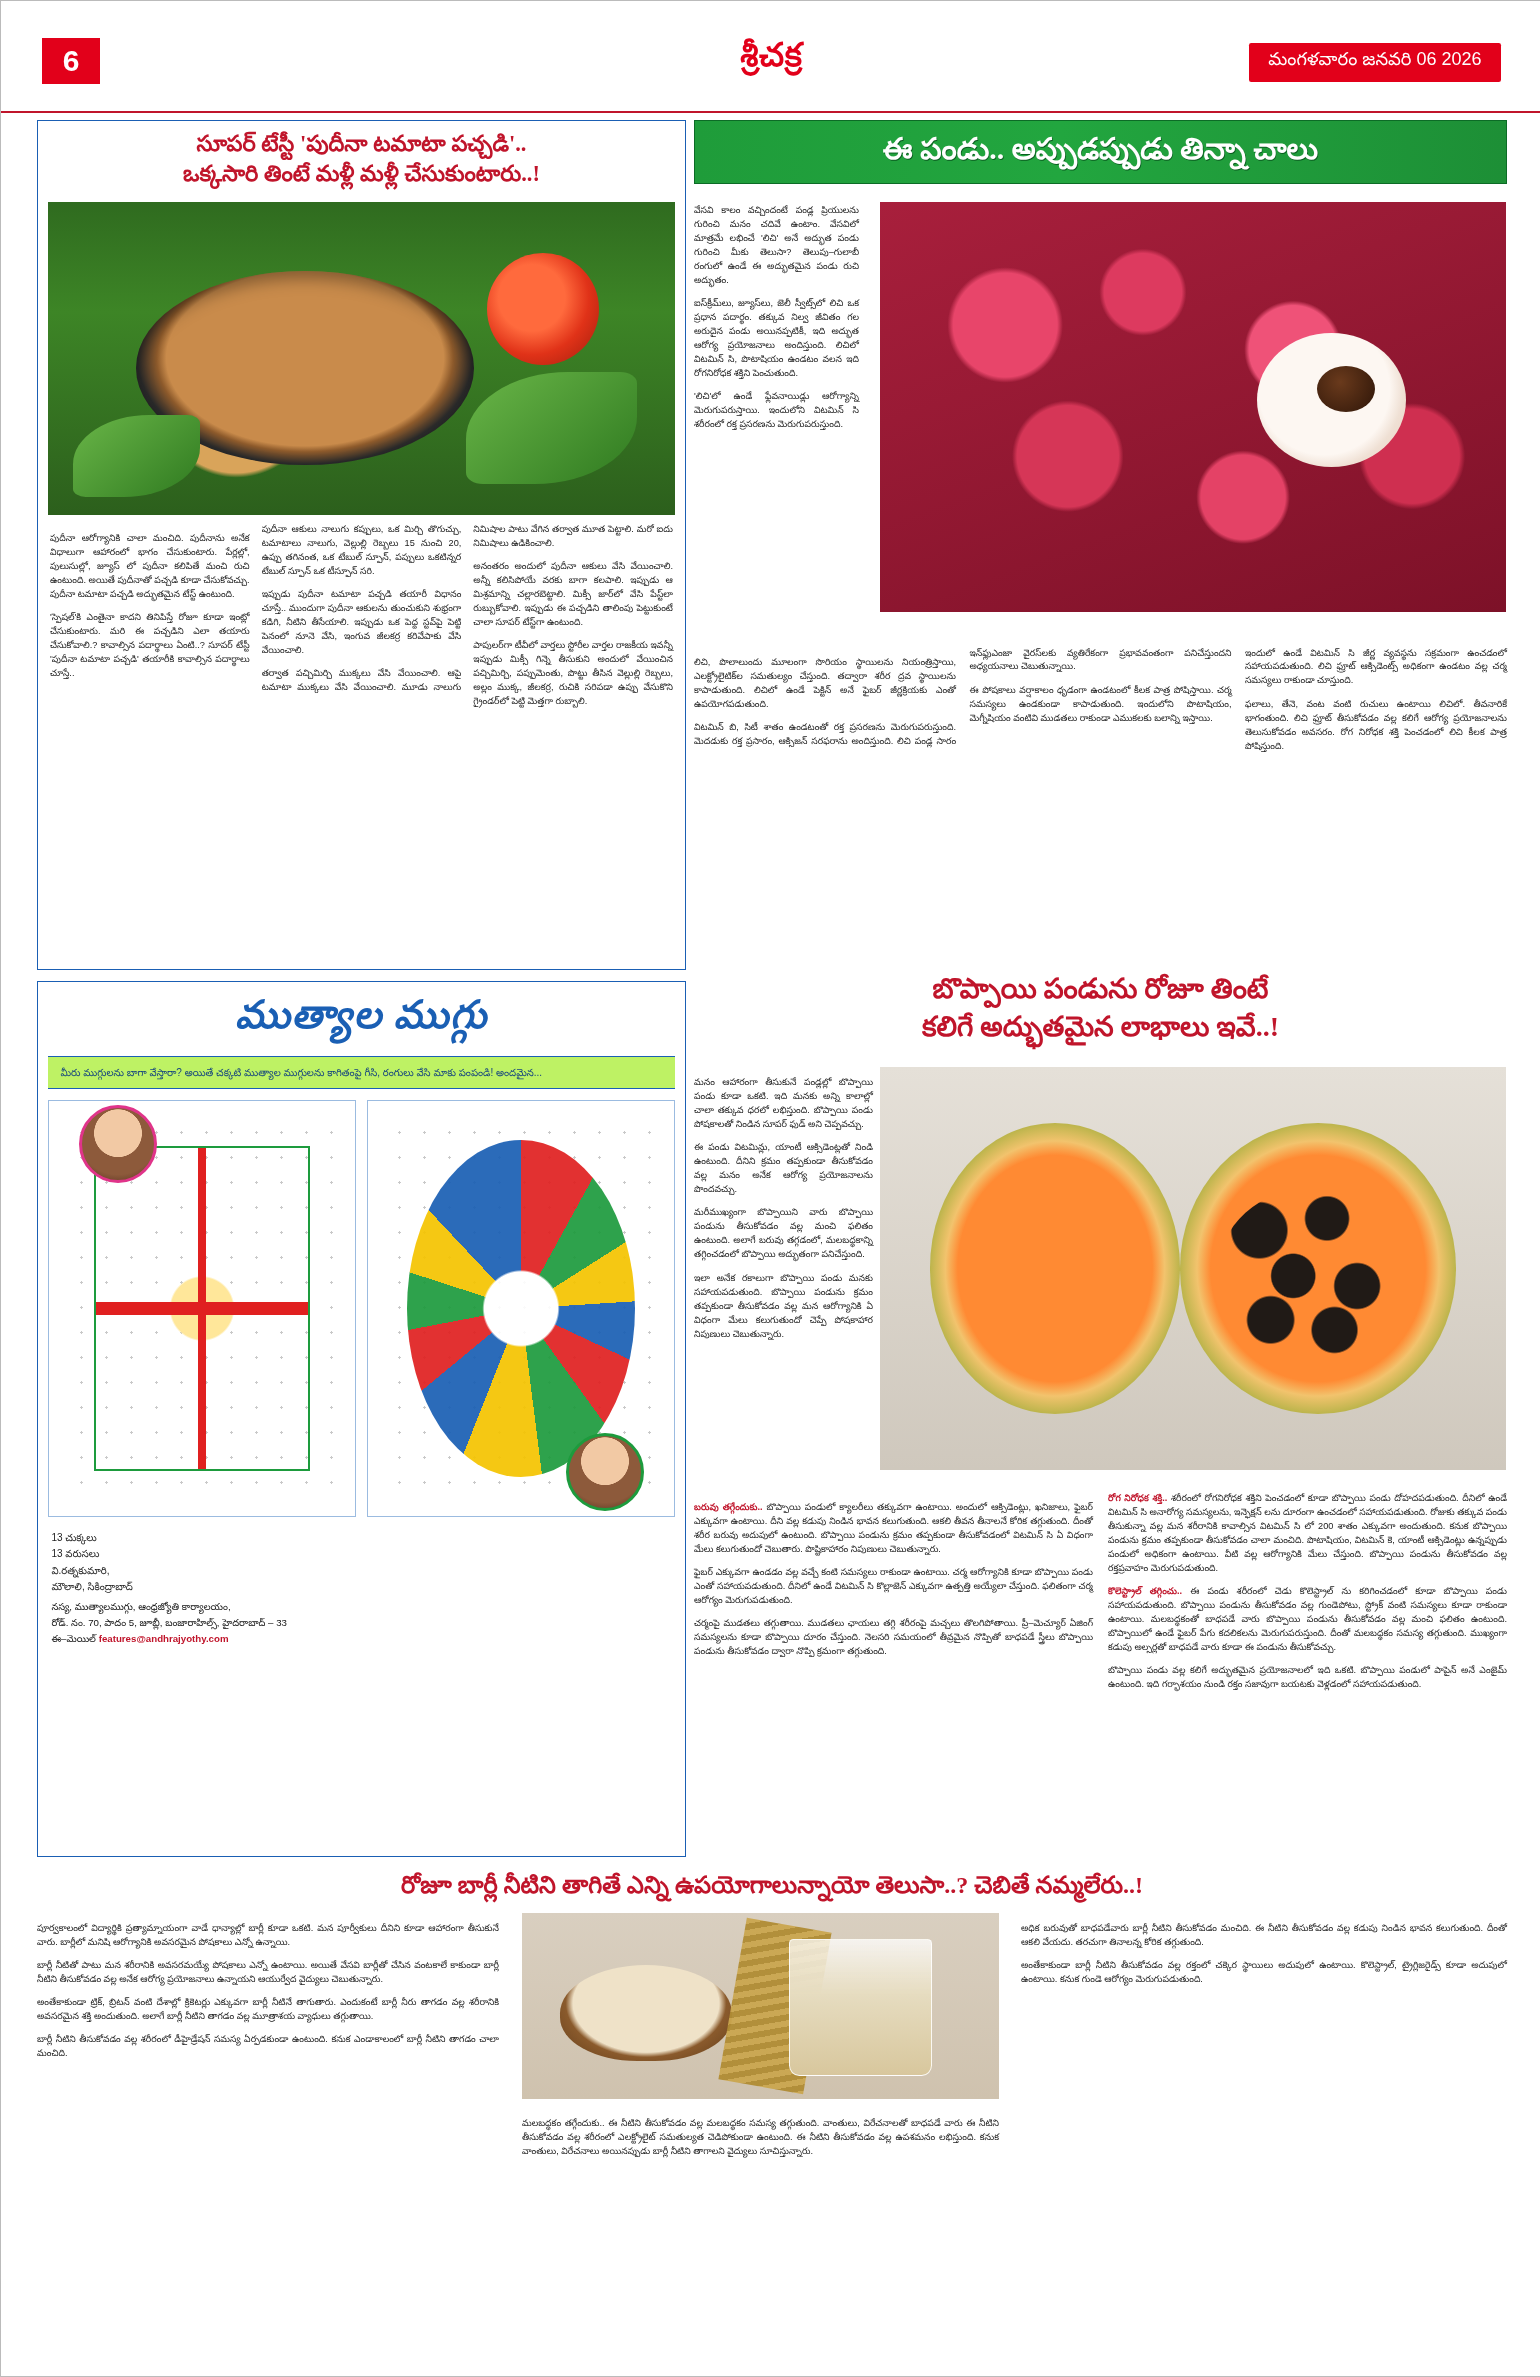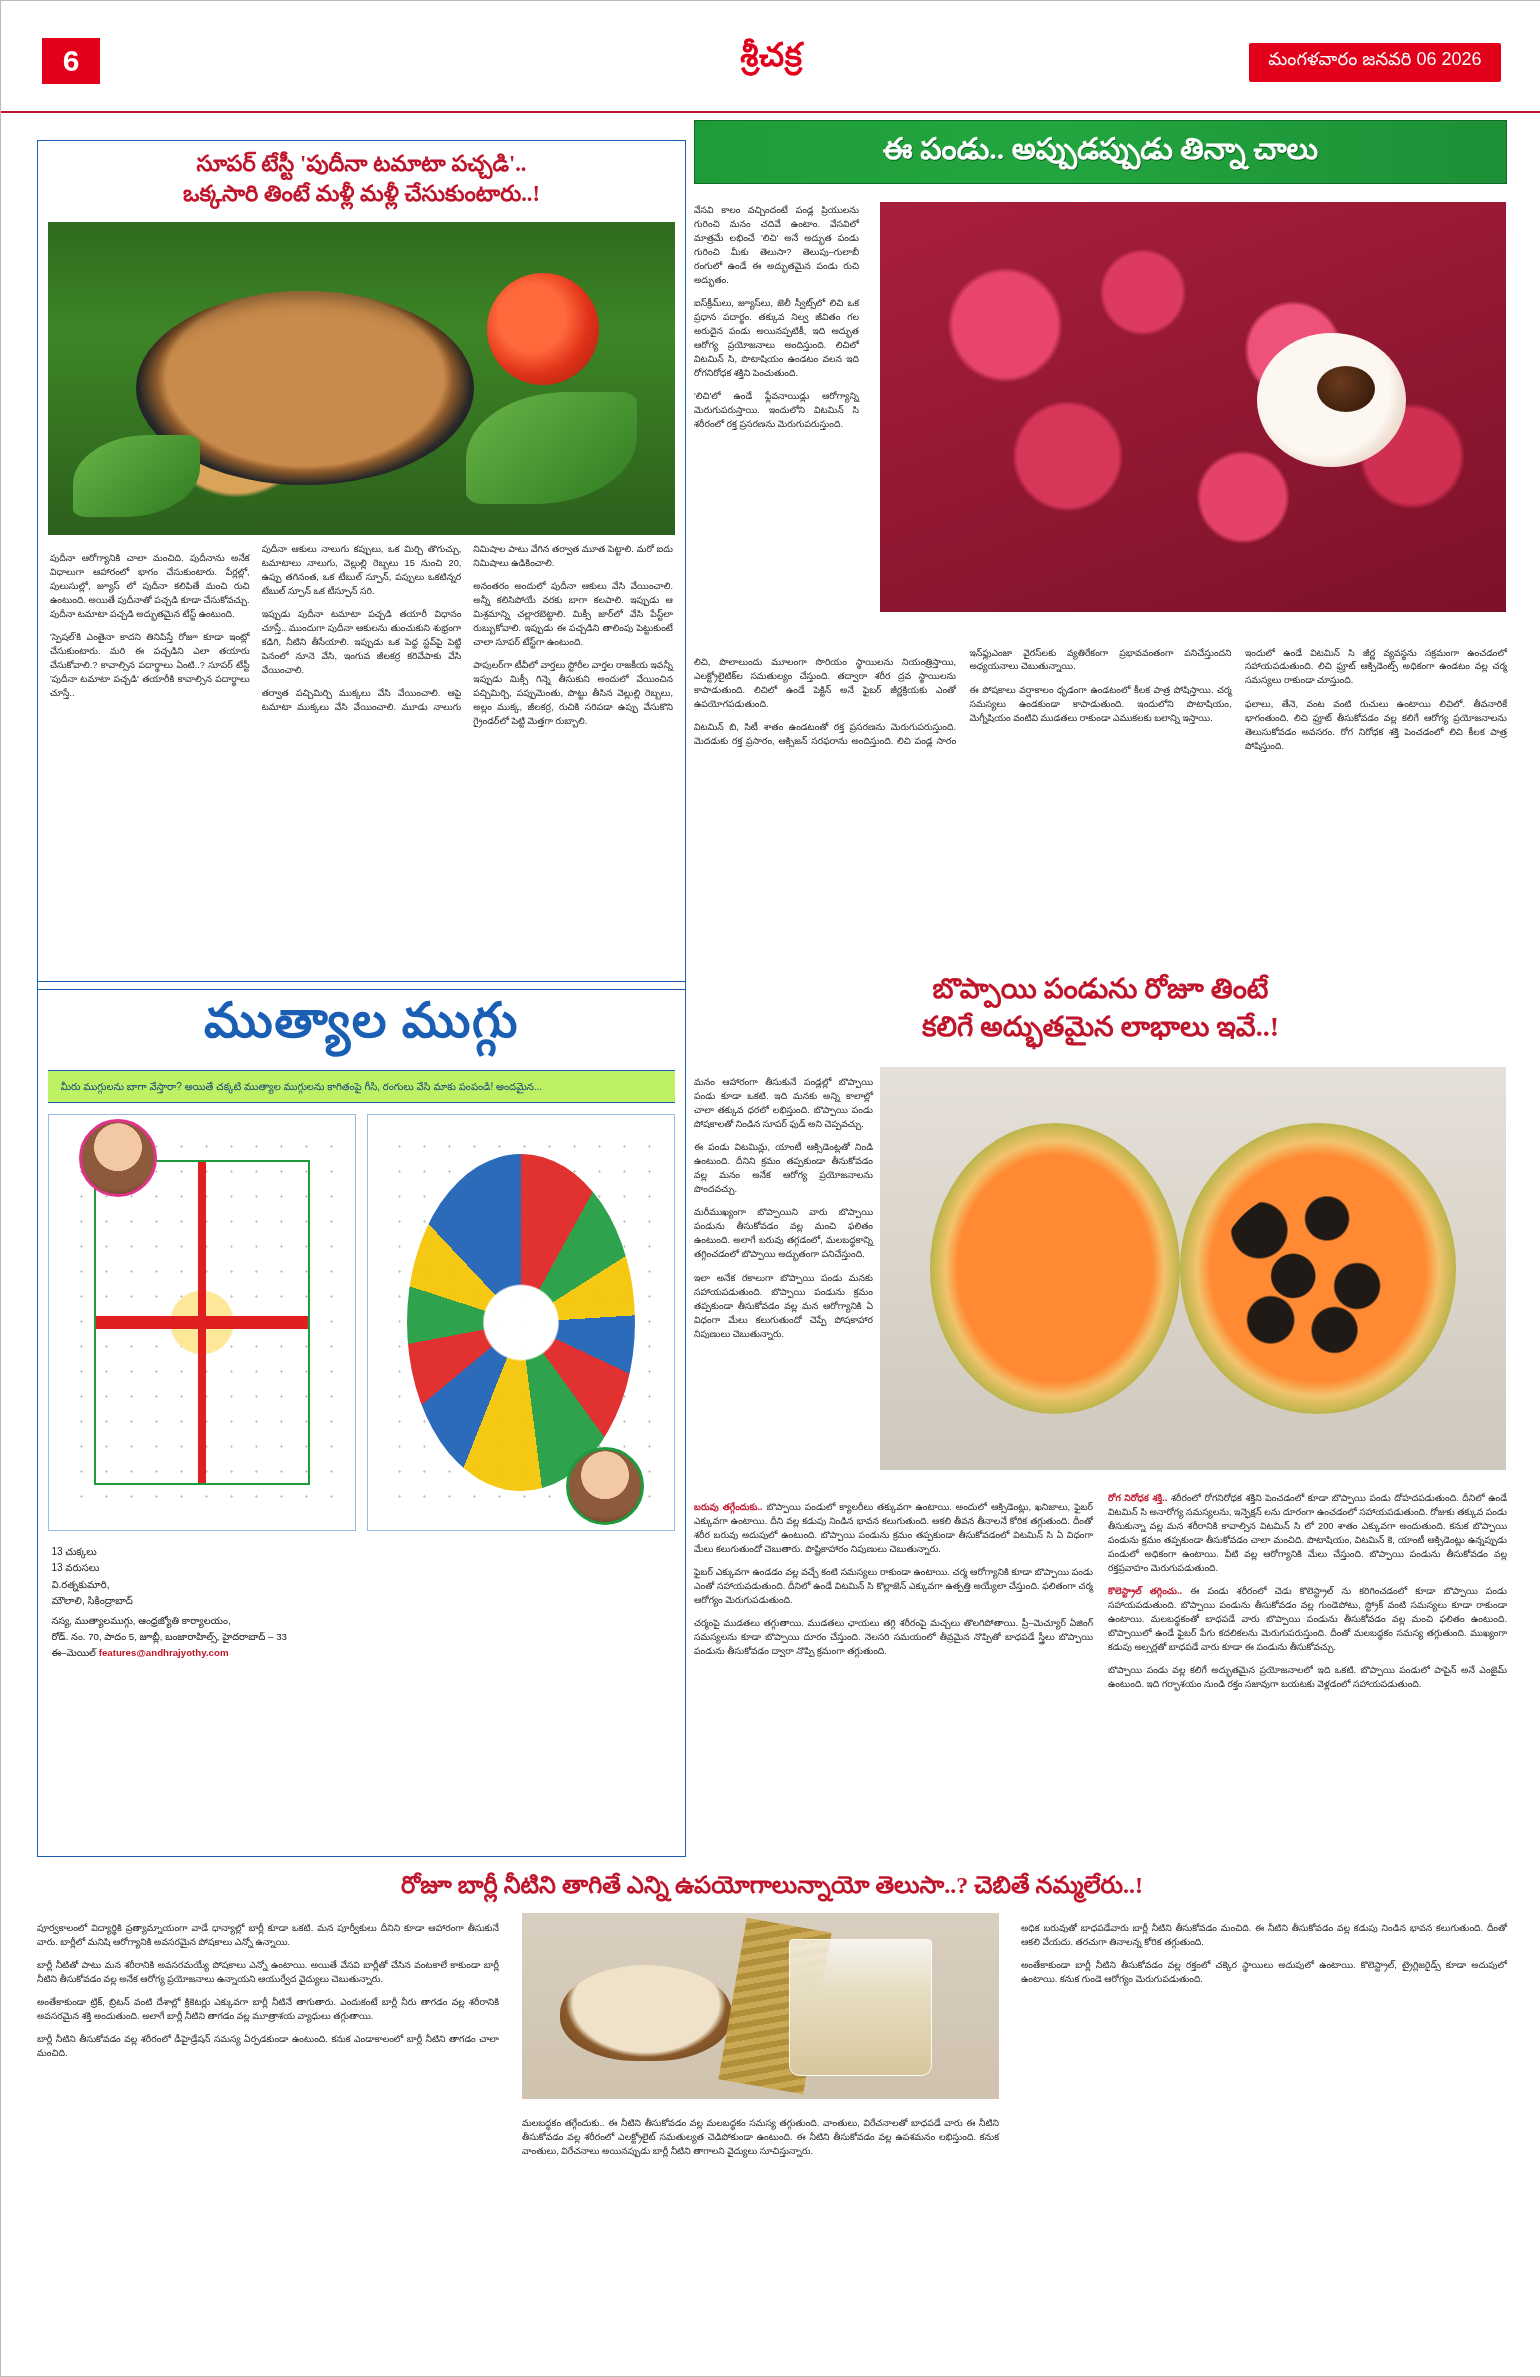--- a/index.html
+++ b/index.html
@@ -40,21 +40,20 @@
     font-size:9.2px; line-height:1.52; color:#1a1a1a; text-align:justify;
   }
   .photo {
     position:relative; overflow:hidden; background:#cfcfcf;
   }
 
   
   .blk-chutney {
     position:absolute; left:36px; top:119px; width:649px; height:850px;
     border:1.5px solid #1a5fb4;
-    margin-top:20px;
   }
   .chutney-head {
     padding:7.5px 12px 9px 12px; text-align:center;
     background:#ffffff;
   }
   .chutney-head .l1, .chutney-head .l2 {
     color:#c0152b; font-size:22.4px; font-weight:bold; line-height:1.35;
     font-family:"Liberation Serif", serif;
   }
   .chutney-img {
@@ -127,22 +126,22 @@
 
   
   .blk-muggu {
     position:absolute; left:36px; top:980px; width:649px; height:876px;
     border:1.5px solid #1a5fb4;
   }
   .muggu-title {
     text-align:center; padding:10.4px 0 4.5px 0;
   }
   .muggu-title span {
-    font-size:49px; font-weight:bold; color:#1a5fb4;
-    font-family:"Liberation Serif", serif; letter-spacing:1.5px;
+    font-size:39px; font-weight:bold; color:#1a5fb4;
+    font-family:"Liberation Serif", serif; letter-spacing:1.5px;font-style:italic;
   }
   .muggu-sub {
     margin:4.5px 10.4px 0 10.4px; background:#bef264; border-top:1.5px solid #1a5fb4;
     border-bottom:1.5px solid #1a5fb4; padding:7.5px 12px; font-size:10px; line-height:1.6;
     color:#15447f;
   }
   .muggu-art {
     margin:10.4px; height:417px; display:flex; gap:10.4px;
   }
   .muggu-cell {

